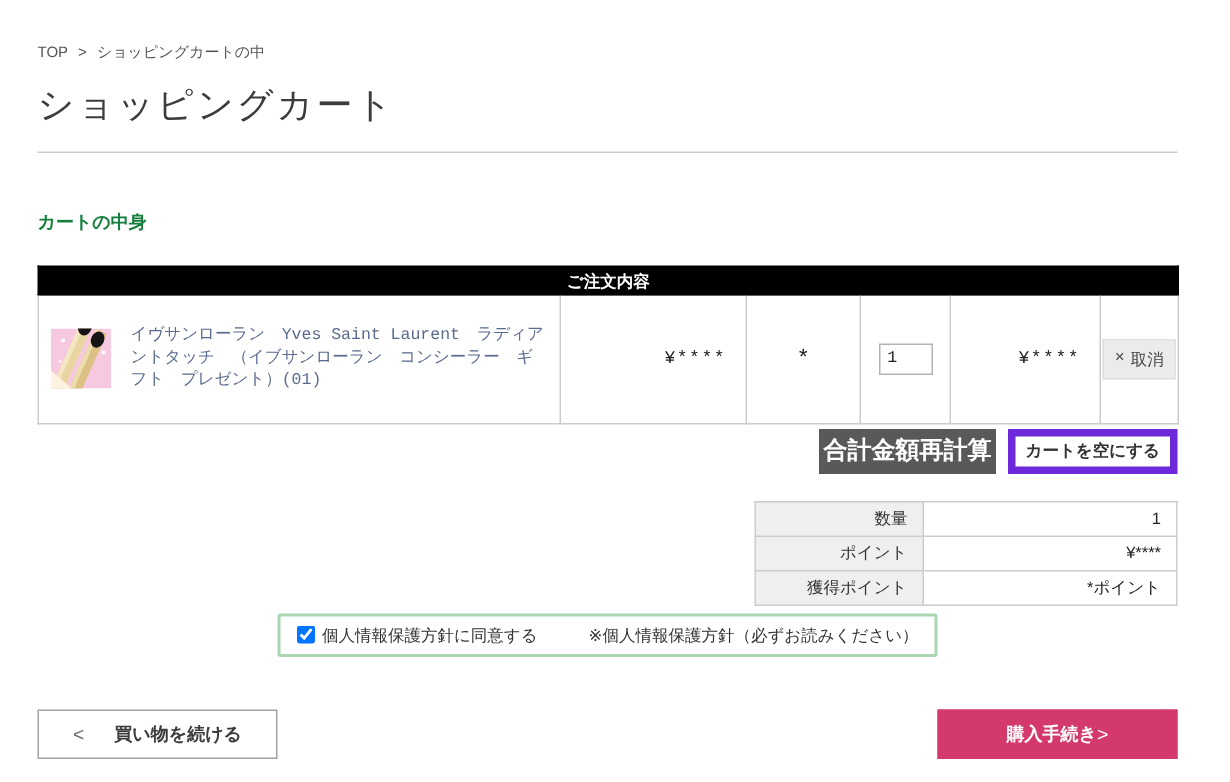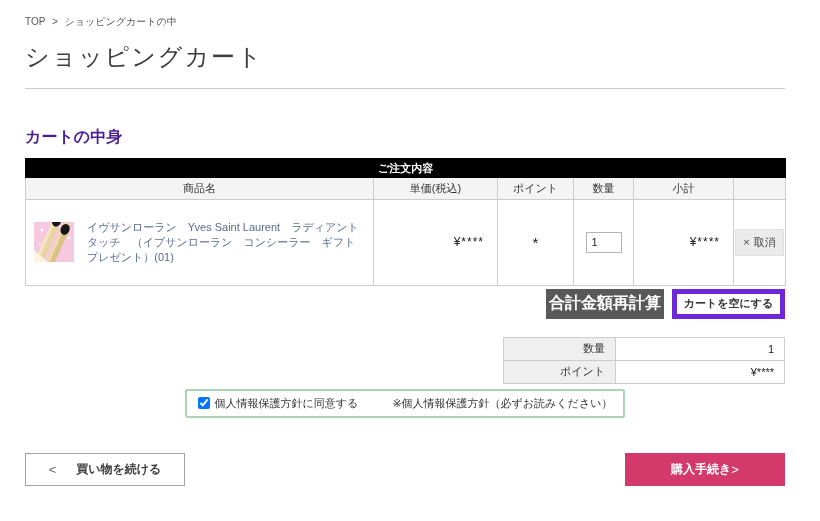--- a/index.html
+++ b/index.html
@@ -6,40 +6,41 @@
   html, body { width: 820px; background: #fff; }
   body {
     font-family: "Liberation Sans", "DejaVu Sans", sans-serif;
     color: #333;
     height: 521px;
     overflow: hidden;
   }
   .page { width: 760px; margin-left: 25px; }
 
   
-  .breadcrumb { padding-top: 15px; font-size: 10px; color: #555; }
+  .breadcrumb { padding-top: 28px; font-size: 10px; color: #555; }
   .breadcrumb a { color: #555; text-decoration: none; }
   .breadcrumb .sep { margin: 0 4px; }
   .page-title {
     margin-top: 12px;
     font-size: 24px;
     font-weight: 400;
     color: #3c3c3c;
     letter-spacing: 2px;
   }
   .title-divider { margin-top: 15px; border-bottom: 1px solid #ccc; }
 
   
-  .cart-heading { margin-top: 38px; font-size: 16px; font-weight: bold; color: #4c1d95; }
+  .cart-heading { margin-top: 38px; font-size: 12px; font-weight: bold; color: #15803d; }
   table.cart-table {
-    margin-top: 10px;
+    margin-top: 20px;
     width: 760px;
     border-collapse: collapse;
     table-layout: fixed;
     font-size: 11px;
+    font-family: Liberation Mono, monospace;
   }
   table.cart-table th, table.cart-table td { border: 1px solid #ccc; }
   .cart-caption {
     background: #000;
     color: #fff;
     font-weight: bold;
     font-size: 11px;
     height: 19px;
     text-align: center;
     border: 1px solid #000 !important;
@@ -176,28 +177,20 @@
       <col class="col-name">
         <col class="col-price">
         <col class="col-point">
       <col class="col-qty">
         <col class="col-sub">
         <col class="col-del">
     </colgroup>
     <thead>
       <tr>
         <th class="cart-caption" colspan="6">ご注文内容</th>
-      </tr>
-      <tr class="head-row">
-        <th>商品名</th>
-        <th>単価(税込)</th>
-        <th>ポイント</th>
-        <th>数量</th>
-        <th>小計</th>
-        <th></th>
       </tr>
     </thead>
     <tbody>
       <tr>
         <td class="product-cell">
           <div class="product-wrap">
             <svg class="product-thumb" viewBox="0 0 40 40" aria-hidden="true">
               <rect width="40" height="40" fill="#f6c9e0"></rect>
               <circle cx="8" cy="8" r="1.4" fill="#ffffff"></circle>
               <circle cx="30" cy="6" r="1.2" fill="#ffe9f4"></circle>
@@ -241,20 +234,24 @@
   <table class="summary-table">
     <tbody>
       <tr>
         <td class="summary-label">数量</td>
         <td class="summary-value">1</td>
       </tr>
       <tr>
         <td class="summary-label">ポイント</td>
         <td class="summary-value">¥****</td>
       </tr>
+      <tr>
+        <td class="summary-label">獲得ポイント</td>
+        <td class="summary-value">*ポイント</td>
+      </tr>
     </tbody>
   </table>
 
   <div class="privacy-box">
     <label class="privacy-check">
       <input type="checkbox" checked="checked" style="">
       <span>個人情報保護方針に同意する</span>
     </label>
     <a href="#" class="privacy-note">※個人情報保護方針（必ずお読みください）</a>
   </div>

